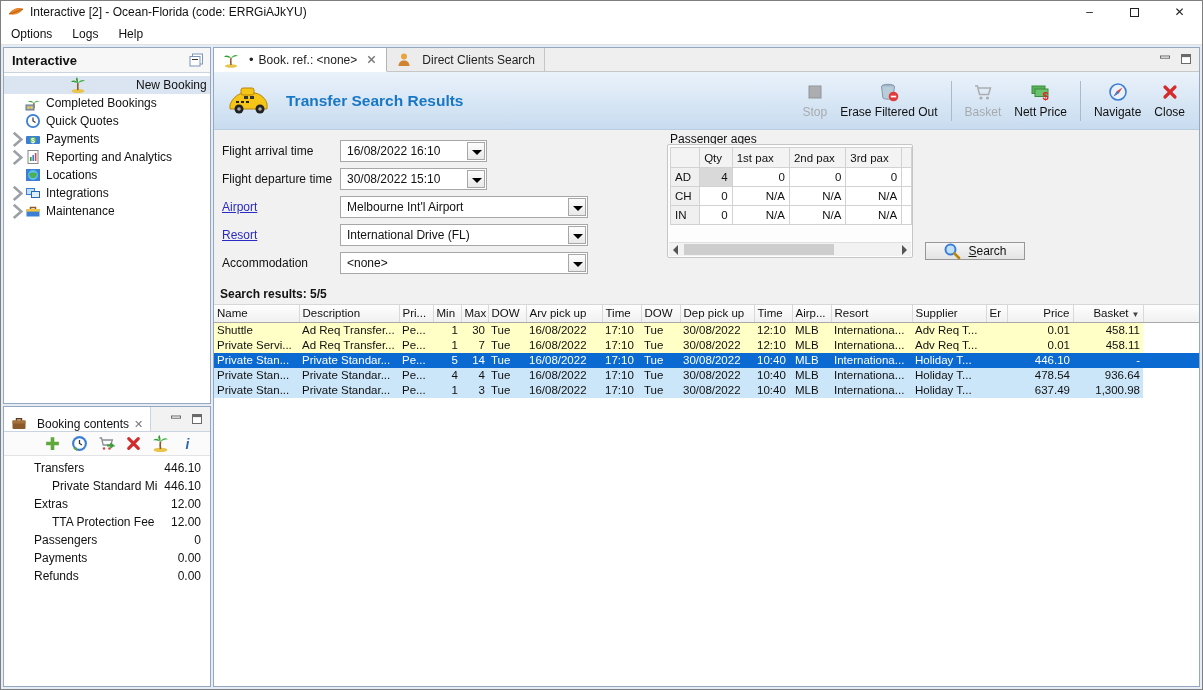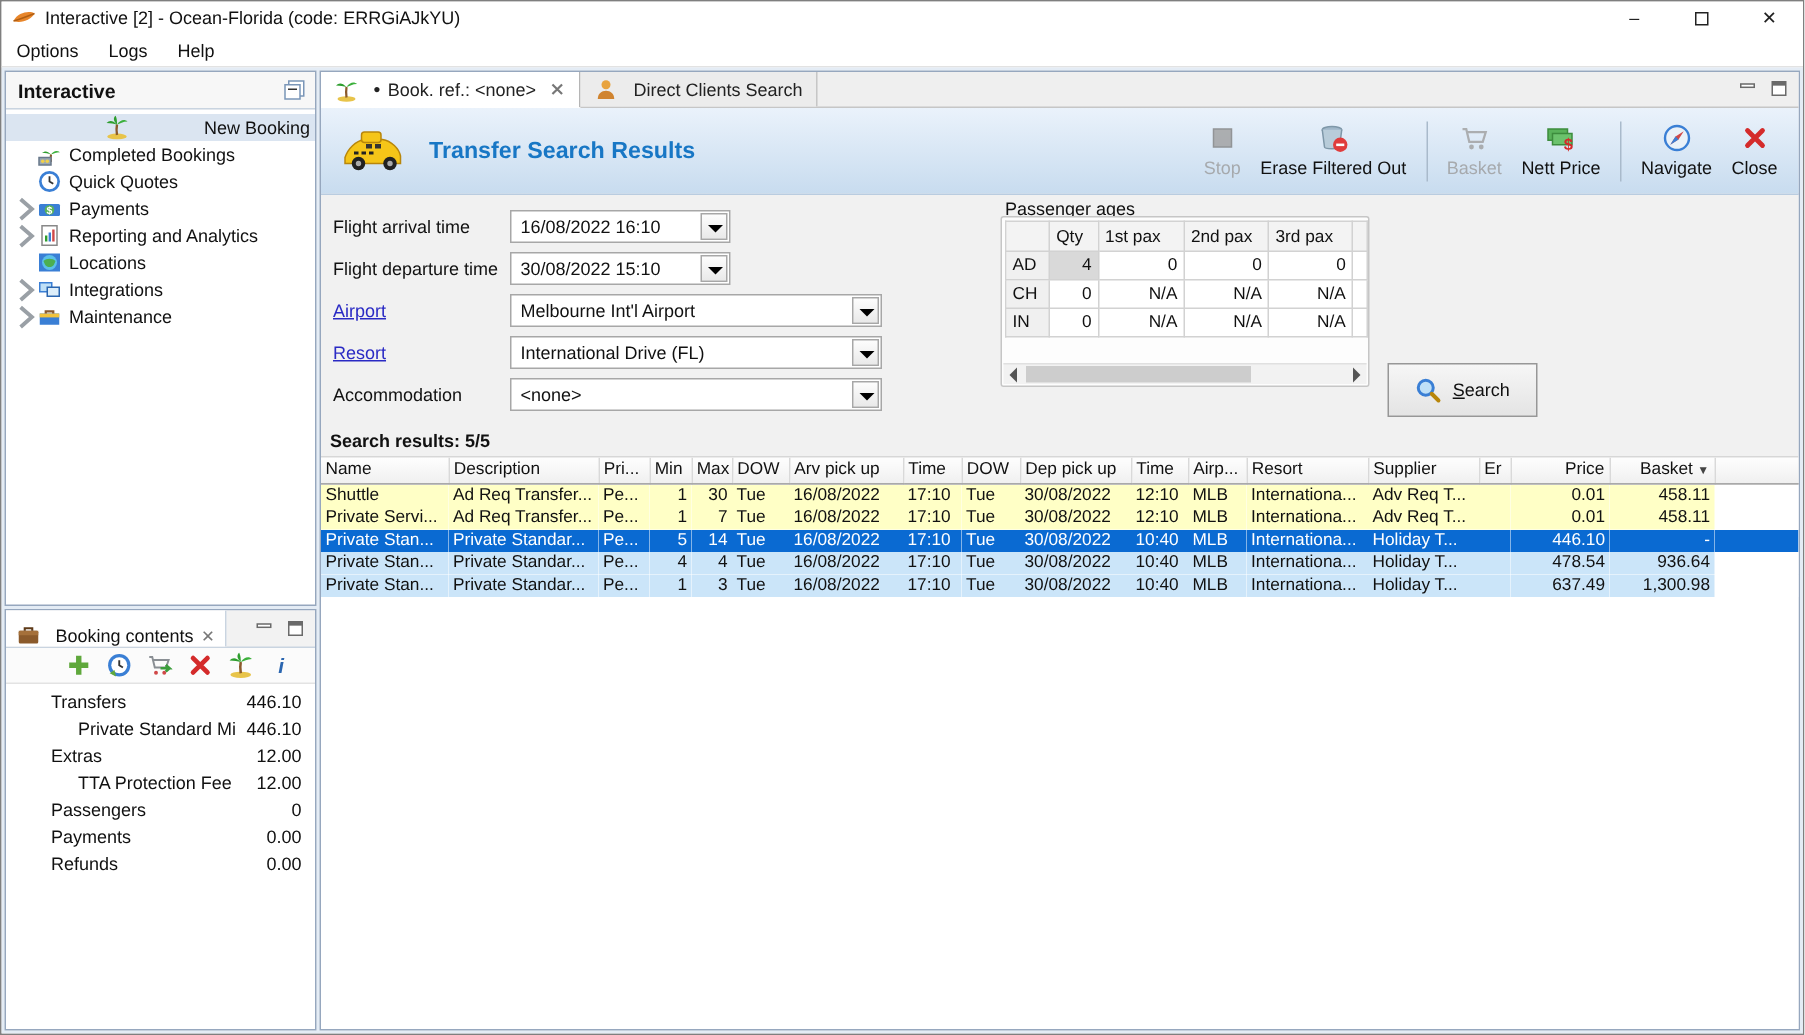--- a/index.html
+++ b/index.html
@@ -83,21 +83,21 @@
   .ptable td.rowhdr { background:#f0f0f0; }
   .ptable td { text-align:right; background:#fff; }
   .ptable td.rowhdr { text-align:left; }
   .ptable tr.hl-qty td:nth-child(2) { background:#d9d9d9; }
   .pscroll { position:absolute; left:1px; right:1px; bottom:1px; height:14px; background:#f2f2f2; border-top:1px solid #e0e0e0; }
   .parrow { position:absolute; top:2px; width:0; height:0; border:5px solid transparent; }
   .parrow.left { left:4px; border-right-color:#555; border-left:none; }
   .parrow.right { right:4px; border-left-color:#555; border-right:none; }
   .pthumb { position:absolute; left:15px; top:1px; width:150px; height:11px; background:#cdcdcd; }
 
-  .search-btn { position:absolute; left:711px; top:112px; width:100px; height:36px; background:linear-gradient(#f6f6f6,#e4e4e4); border:1px solid #979797; display:flex; align-items:center; justify-content:center; gap:7px; }
+  .search-btn { position:absolute; left:711px; top:112px; width:100px; height:18px; background:linear-gradient(#f6f6f6,#e4e4e4); border:1px solid #979797; display:flex; align-items:center; justify-content:center; gap:7px; }
   .search-btn .sic { width:18px; height:18px; display:inline-flex; }
   .fl-underline::first-letter { text-decoration:underline; }
 
   
   .summary { height:18px; flex:none; background:#f1f1f1; font-weight:bold; padding:1px 0 0 6px; }
   .rwrap { flex:1; background:#fff; overflow:hidden; border-top:1px solid #d7d7d7; }
   table.rtable { border-collapse:collapse; table-layout:fixed; width:985px; font-size:11.5px; }
   .rtable th { height:17px; background:linear-gradient(#fefefe,#f0f0f0); border-right:1px solid #d9d9d9; border-bottom:1px solid #a9a9a9; font-weight:normal; text-align:left; padding:0 3px; overflow:hidden; white-space:nowrap; }
   .rtable td { height:15px; line-height:15px; padding:0 3px; overflow:hidden; white-space:nowrap; }
   .rtable td:nth-child(4), .rtable td:nth-child(5), .rtable td:nth-child(16), .rtable td:nth-child(17),

